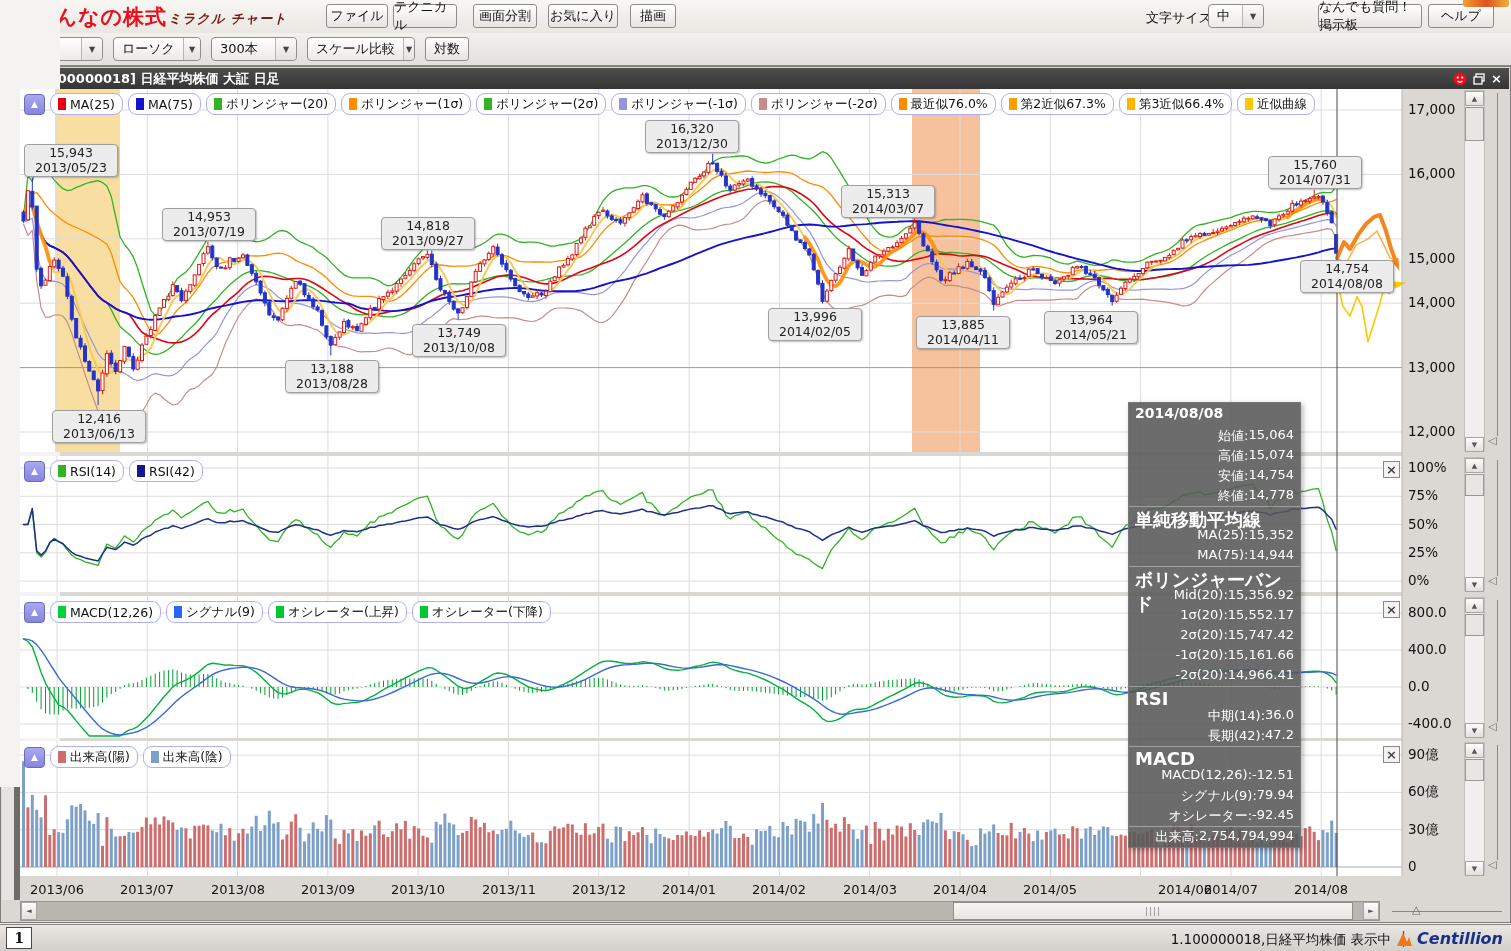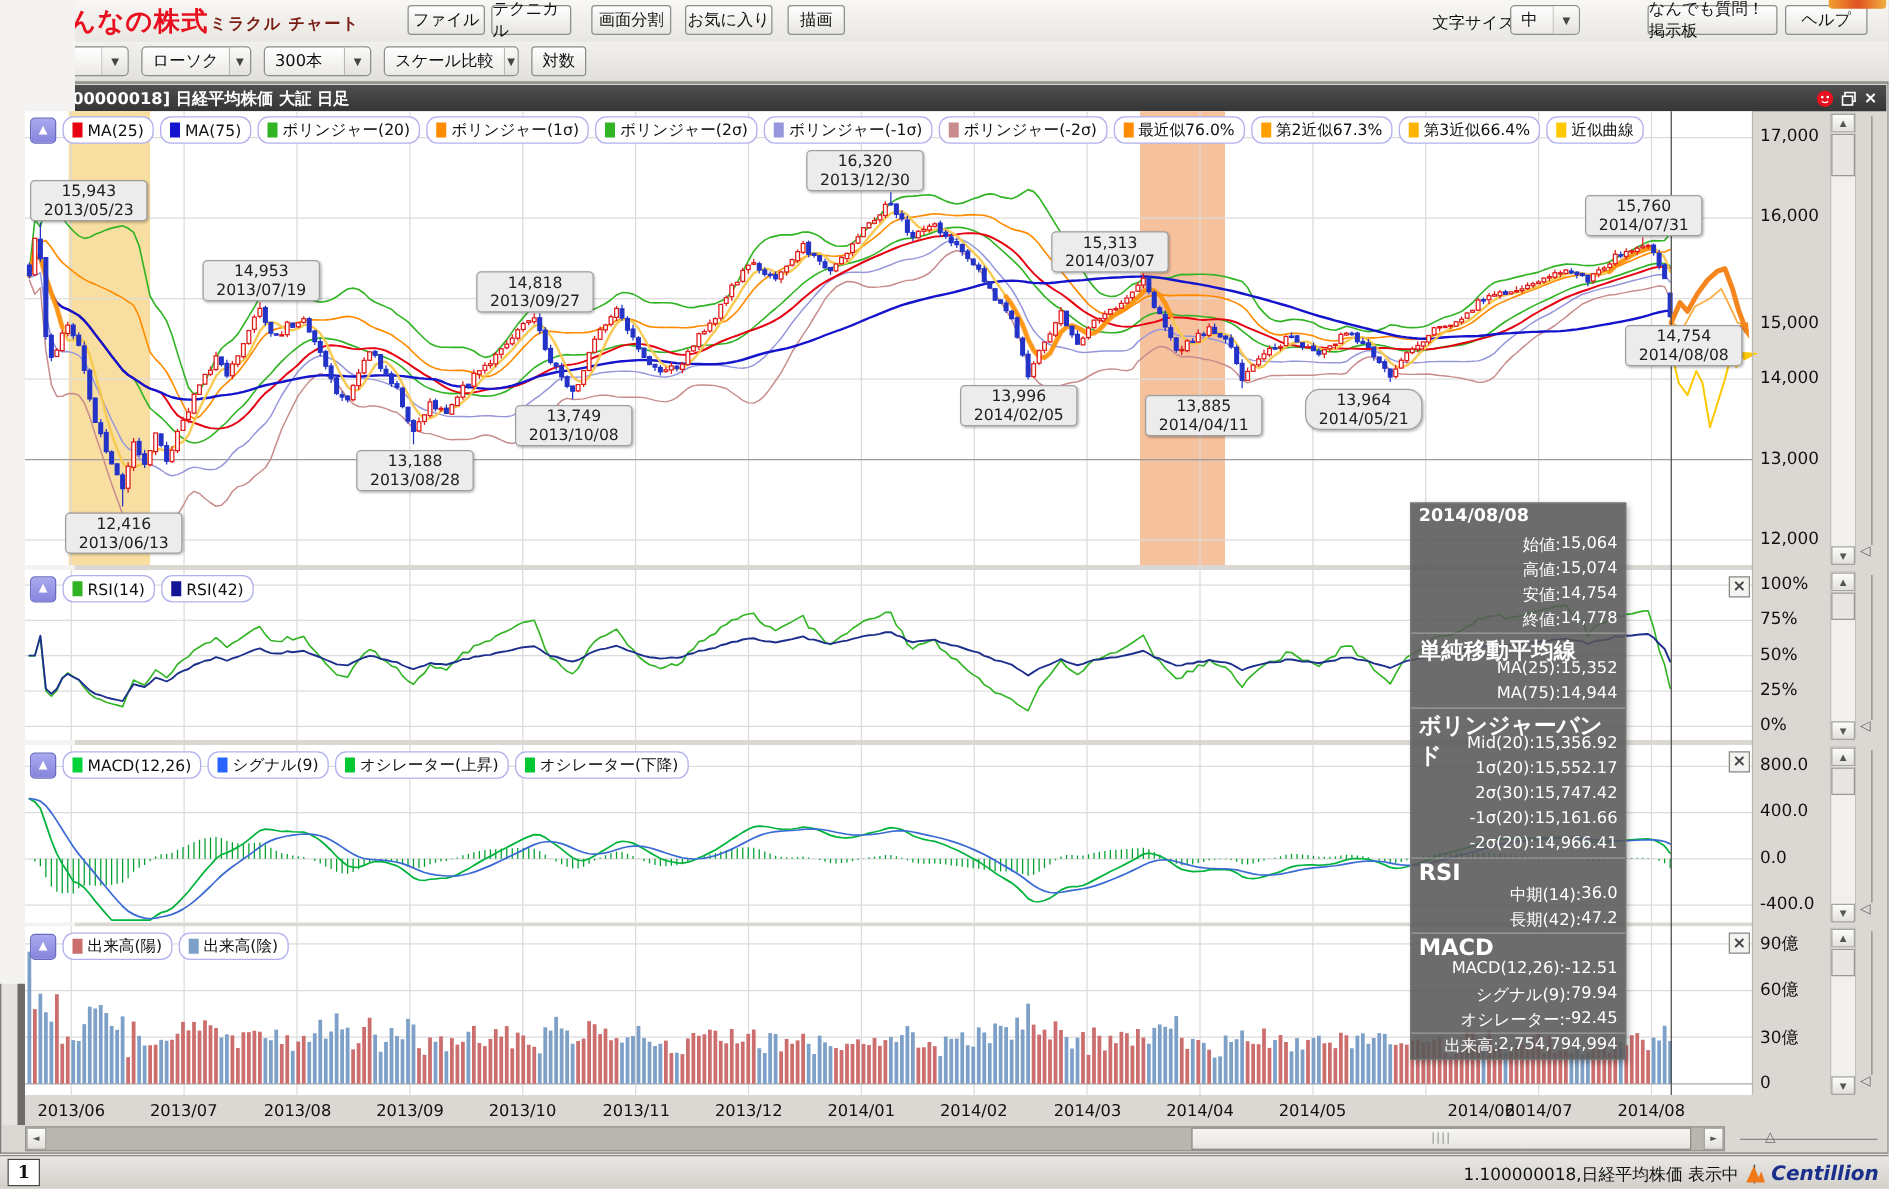--- a/index.html
+++ b/index.html
@@ -6,21 +6,21 @@
   #screen{position:relative;width:1511px;height:951px;background:#eceae6;overflow:hidden;font-size:13px;color:#111;}
   .abs{position:absolute;}
   
   .topbar{position:absolute;left:0;top:0;width:1511px;height:33px;background:linear-gradient(#f8f7f4,#e9e7e2);border-bottom:1px solid #c9c6c0;}
   .toolbar2{position:absolute;left:0;top:33px;width:1511px;height:32px;background:linear-gradient(#f2f1ee,#e2e0db);border-bottom:2px solid #8a8884;}
   .wbtn{position:absolute;top:4px;height:24px;background:linear-gradient(#ffffff,#e7e5e0);border:1px solid #8d8d8d;border-radius:3px;display:flex;align-items:center;justify-content:center;font-size:13px;cursor:pointer;box-sizing:border-box;}
   .combo{position:absolute;top:4px;height:24px;background:linear-gradient(#ffffff,#eceae6);border:1px solid #8d8d8d;border-radius:4px;display:flex;align-items:center;box-sizing:border-box;font-size:13px;}
   .combo .ct{flex:1;padding:0 8px;white-space:nowrap;}
   .combo .ca{width:20px;height:100%;border-left:1px solid #b9b7b2;display:flex;align-items:center;justify-content:center;font-size:8px;color:#444;background:linear-gradient(#fbfbfa,#e4e2dd);border-radius:0 4px 4px 0;}
   .logoTxt{color:#e8101e;font-weight:bold;font-size:21px;letter-spacing:1px;}
-  .logoSub{color:#7a1d14;font-weight:bold;font-size:13px;letter-spacing:1px;}
+  .logoSub{color:#7a1d14;font-weight:bold;font-size:13px;letter-spacing:1px;font-style:italic;}
   .tinput{position:absolute;top:37px;height:21px;background:#fff;border:1px solid #7f7d79;box-sizing:border-box;}
   .pinkbtn{position:absolute;top:36px;height:23px;border-radius:8px;background:linear-gradient(#fde3e6,#f6bcc3);border:1px solid #d09098;display:flex;align-items:center;justify-content:center;font-size:13px;cursor:pointer;box-sizing:border-box;}
   .bluebtn{position:absolute;top:36px;height:23px;border-radius:8px;background:linear-gradient(#b8c8fa,#7e9af2);border:1px solid #4f6cc8;display:flex;align-items:center;justify-content:center;font-size:13px;cursor:pointer;box-sizing:border-box;}
   .toplink{position:absolute;top:41px;color:#0000cc;text-decoration:underline;font-size:13px;cursor:pointer;}
   
   .chartwin{position:absolute;left:0;top:66px;width:1511px;height:857px;border:1px solid #7f7d79;box-sizing:border-box;background:#dbd8d3;}
   .titlebar{position:absolute;left:1px;top:1px;width:1507px;height:21px;background:linear-gradient(#4e4e4e,#353535);color:#fff;display:flex;align-items:center;font-size:13px;font-weight:bold;padding-left:22px;box-sizing:border-box;}
   .tbico{position:absolute;top:3px;width:15px;height:15px;display:flex;align-items:center;justify-content:center;cursor:pointer;}
   .leftcol{position:absolute;left:1px;top:23px;width:12px;height:810px;background:#e6e4e0;}
   .darkstrip{position:absolute;left:13px;top:23px;width:6px;height:810px;background:#6e6c68;}
@@ -1630,21 +1630,21 @@
         <div>2014/02/05</div>
       </div>
       <div class="anno" style="left: 841px; top: 185px;">
         <div>15,313</div>
         <div>2014/03/07</div>
       </div>
       <div class="anno" style="left: 916px; top: 316px;">
         <div>13,885</div>
         <div>2014/04/11</div>
       </div>
-      <div class="anno" style="left: 1044px; top: 311px; border-radius: 12px;">
+      <div class="anno" style="left: 1044px; top: 311px;">
         <div>13,964</div>
         <div>2014/05/21</div>
       </div>
       <div class="anno" style="left: 1268px; top: 156px;">
         <div>15,760</div>
         <div>2014/07/31</div>
       </div>
       <div class="anno" style="left: 1300px; top: 260px;">
         <div>14,754</div>
         <div>2014/08/08</div>
@@ -1679,21 +1679,21 @@
         <div class="tt-head">ボリンジャーバンド</div>
         <div class="tt-row">
           <span>Mid(20):</span>
           <span>15,356.92</span>
         </div>
         <div class="tt-row">
           <span>1σ(20):</span>
           <span>15,552.17</span>
         </div>
         <div class="tt-row">
-          <span>2σ(30):</span>
+          <span>2σ(20):</span>
           <span>15,747.42</span>
         </div>
         <div class="tt-row">
           <span>-1σ(20):</span>
           <span>15,161.66</span>
         </div>
         <div class="tt-row">
           <span>-2σ(20):</span>
           <span>14,966.41</span>
         </div>

